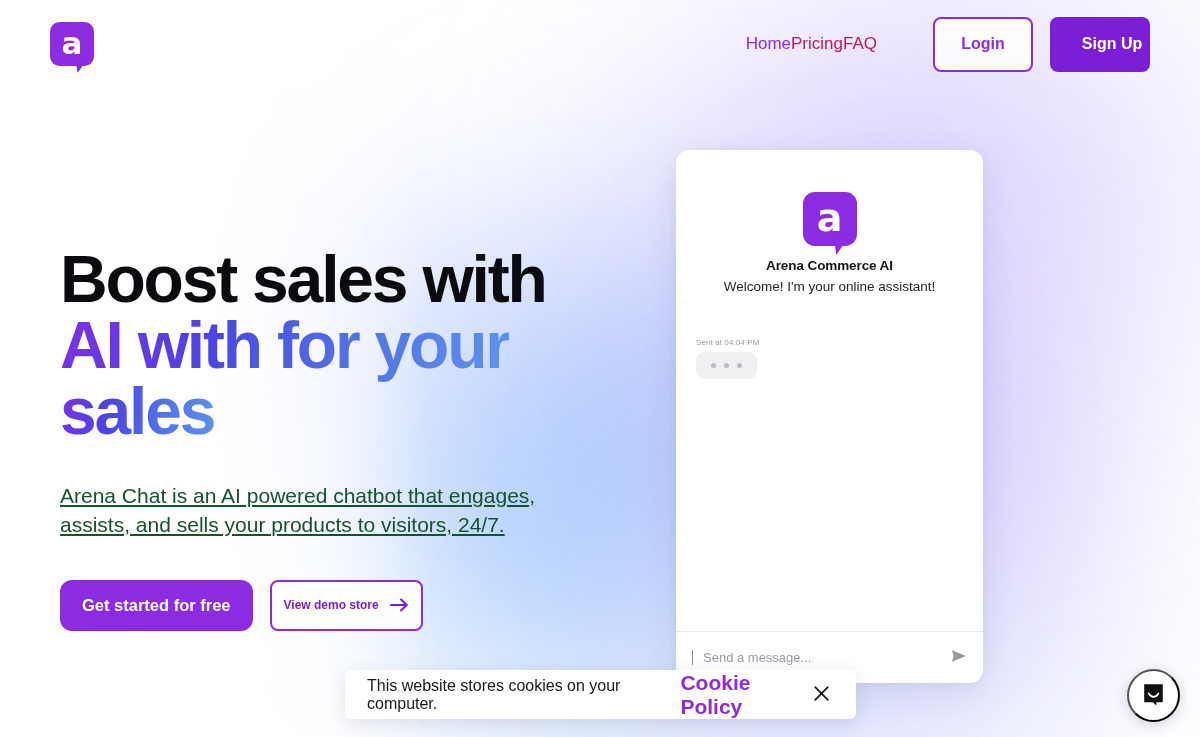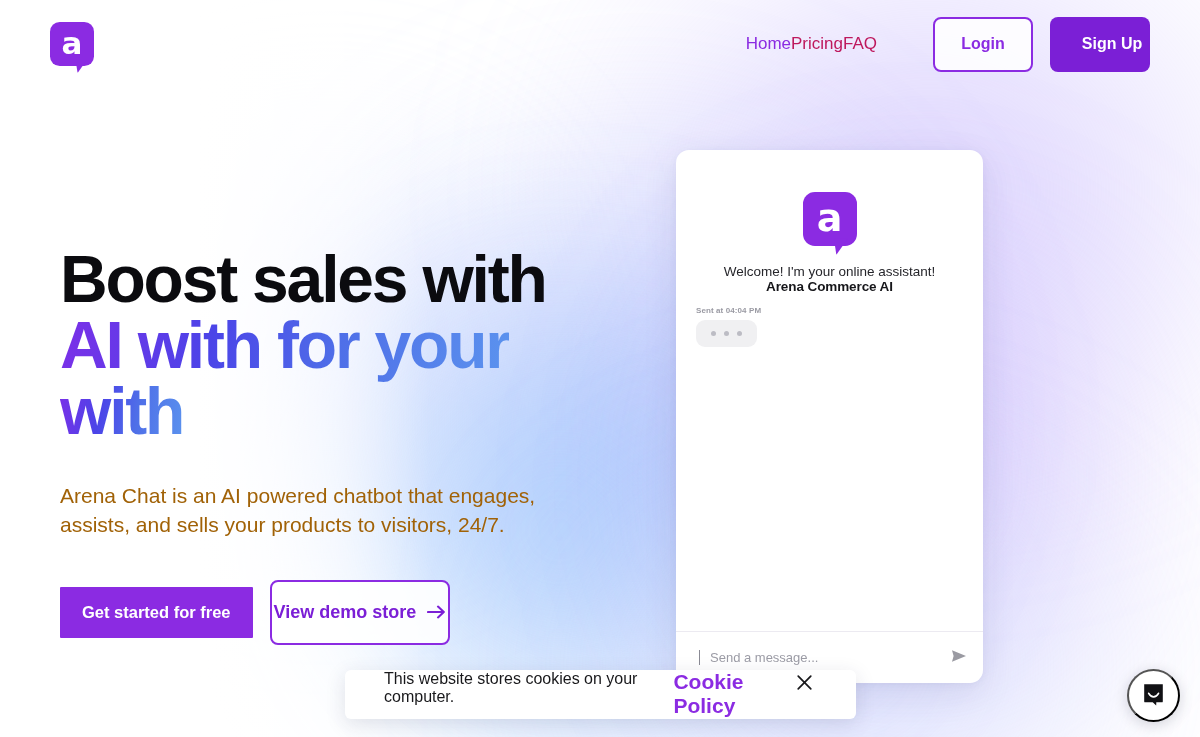--- a/index.html
+++ b/index.html
@@ -178,50 +178,51 @@
     background-image: linear-gradient(100deg, #7C2FE8 0%, #4B44E8 34%, #4F6FE8 62%, #5B93EE 100%);
     -webkit-background-clip: text;
     background-clip: text;
     -webkit-text-fill-color: transparent;
     color: transparent;
   }
   #hero-subtitle {
     margin-top: 38px;
     font-size: 21px;
     line-height: 1.38;
-    color: #a16207;
+    color: #14532d;
     max-width: 480px;
     font-weight: 400;
+    text-decoration: underline;
   }
   #hero-cta-row {
     margin-top: 40px;
     display: flex;
     align-items: center;
     gap: 17px;
   }
   #get-started-button {
     height: 51px;
     padding: 12px 22px;
     border: none;
-    border-radius: 1px;
+    border-radius: 12px;
     background: #8B2BE2;
     color: #ffffff;
     font-size: 16.5px;
     font-weight: 700;
     font-family: "Liberation Sans", sans-serif;
     cursor: pointer;
   }
   #view-demo-button {
-    height: 65px;
-    padding: 0 2px;
+    height: 51px;
+    padding: 0 12px;
     border: 2px solid #8B2BE2;
     border-radius: 8px;
     background: rgba(255,255,255,0.9);
     color: #7B1FD6;
-    font-size: 18px;
+    font-size: 12px;
     font-weight: 700;
     font-family: "Liberation Sans", sans-serif;
     cursor: pointer;
     display: inline-flex;
     align-items: center;
     gap: 11px;
   }
   #view-demo-button .arrow-icon { display: inline-flex; }
 
   
@@ -255,21 +256,21 @@
     font-weight: 700;
     color: #16161a;
     letter-spacing: -0.1px;
   }
   #chat-welcome {
     margin-top: 6px;
     font-size: 13.5px;
     color: #26262b;
     font-weight: 400;
   }
-  #chat-thread { margin-top: 12px; font-weight: bold; }
+  #chat-thread { margin-top: 44px; }
   #chat-timestamp {
     font-size: 8px;
     color: #9a9aa3;
     margin-bottom: 5px;
     letter-spacing: 0.1px;
   }
   #typing-bubble {
     display: inline-flex;
     align-items: center;
     gap: 8px;
@@ -280,21 +281,21 @@
   .typing-dot {
     width: 5px; height: 5px;
     border-radius: 50%;
     background: #bcbcc4;
   }
   #chat-footer {
     height: 52px;
     border-top: 1px solid #eceaf1;
     display: flex;
     align-items: center;
-    padding: 0 15px 0 23px;
+    padding: 0 15px 0 16px;
     gap: 10px;
   }
   #message-caret {
     width: 1px; height: 15px;
     background: #8a8a94;
     flex: 0 0 auto;
   }
   #message-input {
     flex: 1;
     border: none;
@@ -318,22 +319,22 @@
   #cookie-banner {
     position: absolute;
     left: 345px;
     top: 670px;
     width: 511px;
     height: 49px;
     background: #ffffff;
     border-radius: 6px;
     box-shadow: 0 5px 20px rgba(40,40,80,0.13);
     display: flex;
-    align-items: flex-start;
-    padding: 0 39px;
+    align-items: center;
+    padding: 0 22px;
     z-index: 20;
   }
   #cookie-text {
     font-size: 16px;
     color: #18181b;
   }
   #cookie-policy-link {
     font-size: 21px;
     font-weight: 700;
     color: #8B2BE2;
@@ -400,21 +401,21 @@
     </div>
   </nav>
 
 </header>
 
 <section id="hero">
 
   <h1 id="hero-title">
     <span>Boost sales with</span><br>
     <span class="grad">AI with for your</span><br>
-    <span class="grad">with</span>
+    <span class="grad">sales</span>
   </h1>
 
   <p id="hero-subtitle">Arena Chat is an AI powered chatbot that engages, assists, and sells your products to visitors, 24/7.</p>
 
   <div id="hero-cta-row">
     <button id="get-started-button">Get started for free</button>
     <button id="view-demo-button">
       <span>View demo store</span>
       <span class="arrow-icon">
         <svg width="19" height="16" viewBox="0 0 19 16" fill="none">
@@ -430,22 +431,22 @@
 
   <div id="chat-body">
 
     <div id="chat-intro">
       <div id="widget-logo" class="logo-mark">
         <span class="sq">
           <span class="glyph">a</span>
         </span>
         <span class="tail"></span>
       </div>
+      <div id="chat-bot-name">Arena Commerce AI</div>
       <div id="chat-welcome">Welcome! I'm your online assistant!</div>
-      <div id="chat-bot-name">Arena Commerce AI</div>
     </div>
 
     <div id="chat-thread">
       <div id="chat-timestamp">Sent at 04:04 PM</div>
       <div id="typing-bubble">
         <span class="typing-dot"></span>
         <span class="typing-dot"></span>
         <span class="typing-dot"></span>
       </div>
     </div>

